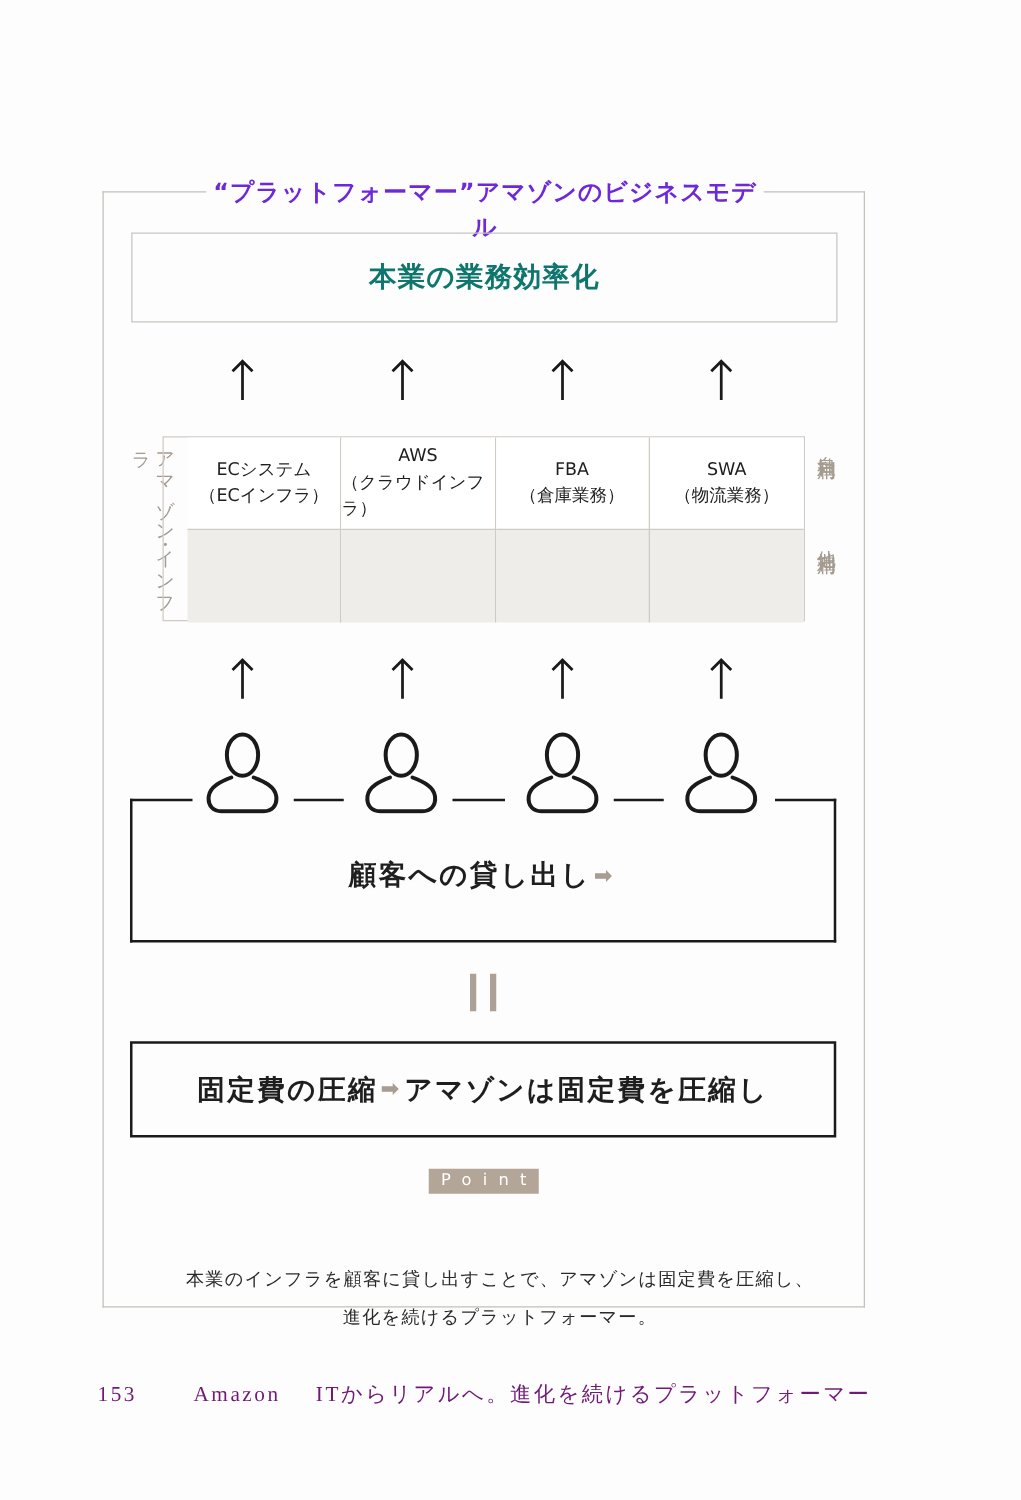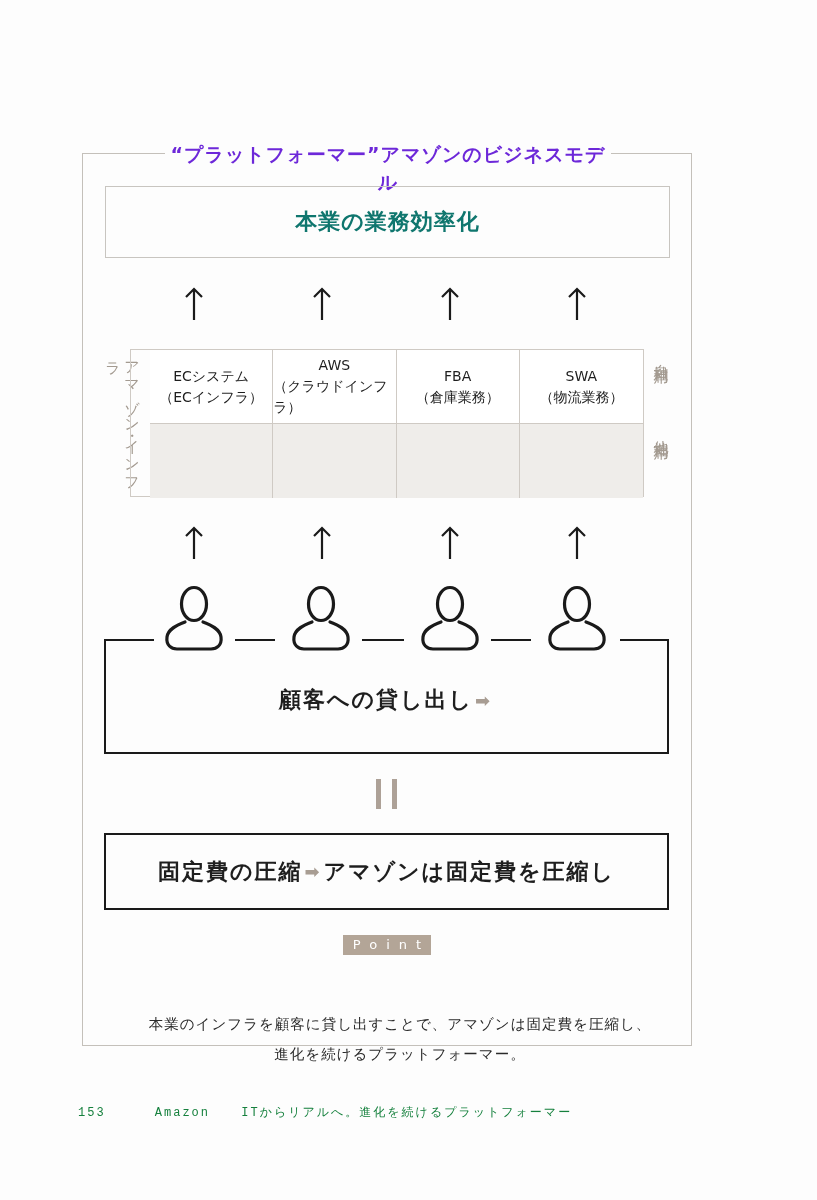--- a/index.html
+++ b/index.html
@@ -91,22 +91,22 @@
   }
   .point-text {
     left: 110px; top: 965px; width: 580px; text-align: center;
     font-family: "DejaVu Serif", "Liberation Serif", serif; font-size: 14.5px; line-height: 30px; color: #2a2a2a;
     letter-spacing: 1px;
     margin-top: 44px;
   }
 
   
   .footer {
-    left: 78px; top: 1104px; font-family: Liberation Mono, monospace;
-    font-size: 12px; color: #15803d; letter-spacing: 2px; white-space: nowrap;
+    left: 78px; top: 1104px; font-family: Liberation Serif, serif;
+    font-size: 17px; color: #701a75; letter-spacing: 2px; white-space: nowrap;
   }
   .footer .page-num { margin-right: 40px; }
   .footer .book { margin-right: 22px; }
 </style>
 </head>
 <body>
 
 <div class="abs frame-top-l"></div>
 <div class="abs frame-top-r"></div>
 <div class="abs frame-left"></div>

